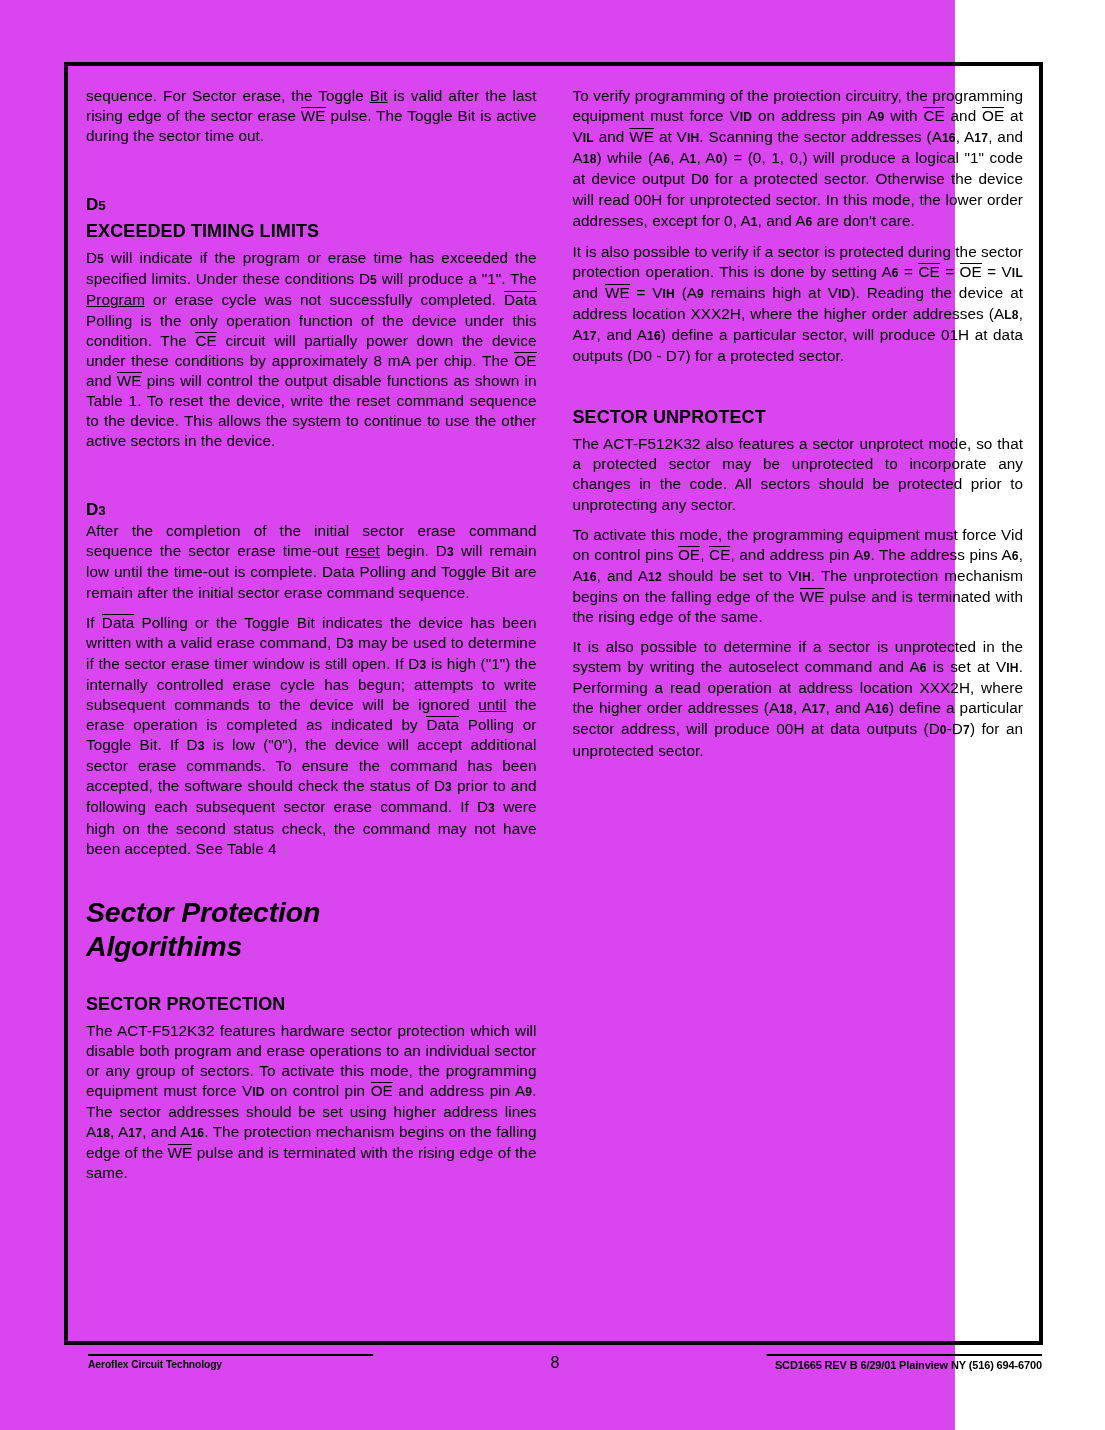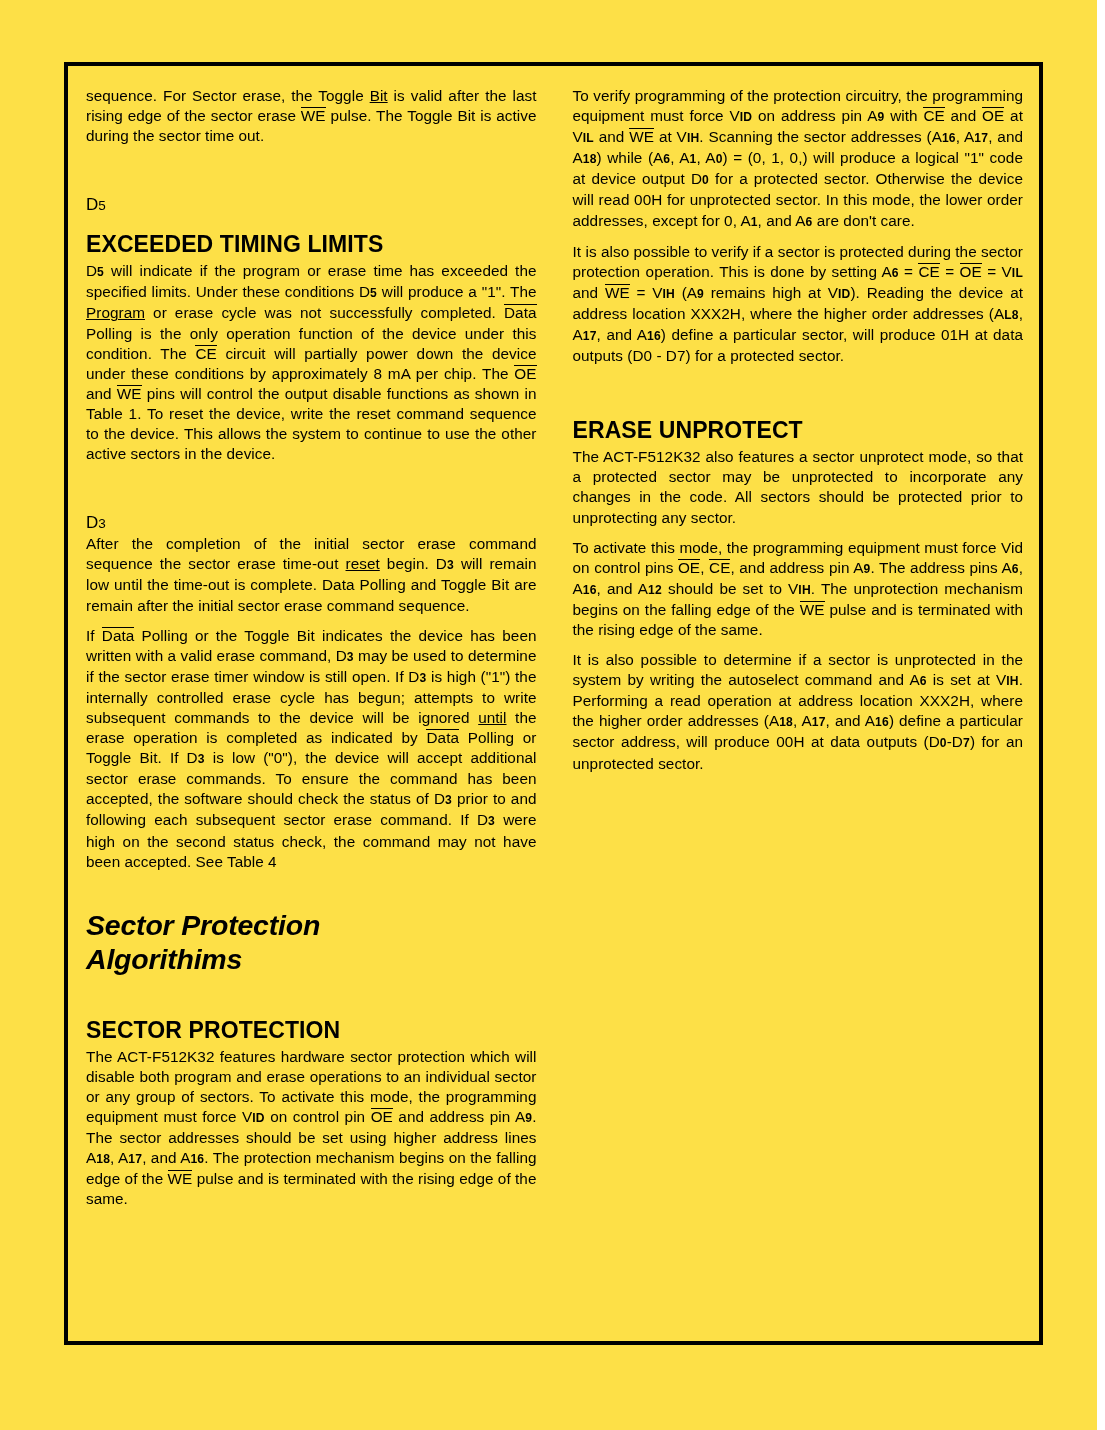--- a/index.html
+++ b/index.html
@@ -12,23 +12,23 @@
     height: 1430px;
     font-family: "Liberation Sans", sans-serif;
     color: #000000;
     position: relative;
     overflow: hidden;
   }
 
   .page {
     position: absolute;
     left: 0; top: 0;
-    width: 1097px;
+    width: 955px;
     height: 1430px;
-    background: #fde047;
+    background: #d946ef;
   }
 
   
   .page-frame {
     position: absolute;
     left: 64px;
     top: 62px;
     width: 979px;
     height: 1283px;
     border: 4px solid #000;
@@ -56,30 +56,30 @@
     text-justify: inter-word;
     hyphens: none;
   }
   p:last-child { margin-bottom: 0; }
 
   
   .para { letter-spacing: 0.05px; }
 
   .bit-label {
     font-size: 17px;
-    font-weight: normal;
+    font-weight: bold;
     margin: 0;
     line-height: 21px;
   }
   .bit-label .sub { font-size: 13.5px; }
 
   h2.sec-head {
-    font-size: 23px;
-    font-weight: bold;
-    margin: 17px 0 6px 0;
+    font-size: 18px;
+    font-weight: bold;
+    margin: 4px 0 6px 0;
     line-height: 22px;
     letter-spacing: 0.1px;
   }
 
   h1.big-head {
     font-size: 28.5px;
     font-weight: bold;
     font-style: italic;
     line-height: 34px;
     margin: 0;
@@ -192,25 +192,30 @@
     </div>
 
     <div class="col">
 
       <p class="para"><span>To verify programming of the protection circuitry, the programming equipment must force V</span><span class="sc">ID</span><span> on address pin A</span><span class="sc">9</span><span> with </span><span class="ovl">CE</span><span> and </span><span class="ovl">OE</span><span> at V</span><span class="sc">IL</span><span> and </span><span class="ovl">WE</span><span> at V</span><span class="sc">IH</span><span>. Scanning the sector addresses (A</span><span class="sc">16</span><span>, A</span><span class="sc">17</span><span>, and A</span><span class="sc">18</span><span>) while (A</span><span class="sc">6</span><span>, A</span><span class="sc">1</span><span>, A</span><span class="sc">0</span><span>) = (0, 1, 0,) will produce a logical "1" code at device output D</span><span class="sc">0</span><span> for a protected sector. Otherwise the device will read 00H for unprotected sector. In this mode, the lower order addresses, except for 0, A</span><span class="sc">1</span><span>, and A</span><span class="sc">6</span><span> are don't care.</span></p>
 
       <p class="para"><span>It is also possible to verify if a sector is protected during the sector protection operation. This is done by setting A</span><span class="sc">6</span><span> = </span><span class="ovl">CE</span><span> = </span><span class="ovl">OE</span><span> = V</span><span class="sc">IL</span><span> and </span><span class="ovl">WE</span><span> = V</span><span class="sc">IH</span><span> (A</span><span class="sc">9</span><span> remains high at V</span><span class="sc">ID</span><span>). Reading the device at address location XXX2H, where the higher order addresses (A</span><span class="sc">L</span><span class="sc">8</span><span>, A</span><span class="sc">17</span><span>, and A</span><span class="sc">16</span><span>) define a particular sector, will produce 01H at data outputs (D0 - D7) for a protected sector.</span></p>
 
       <div class="spacer-md"></div>
 
-      <h2 class="sec-head">ERASE UNPROTECT</h2>
+      <h2 class="sec-head">SECTOR UNPROTECT</h2>
 
       <p class="para">The ACT-F512K32 also features a sector unprotect mode, so that a protected sector may be unprotected to incorporate any changes in the code.  All sectors should be protected prior to unprotecting any sector.</p>
 
       <p class="para"><span>To activate this mode, the programming equipment must force Vid on control pins </span><span class="ovl">OE</span><span>, </span><span class="ovl">CE</span><span>, and address pin A</span><span class="sc">9</span><span>. The address pins A</span><span class="sc">6</span><span>, A</span><span class="sc">16</span><span>, and A</span><span class="sc">12</span><span> should be set to V</span><span class="sc">IH</span><span>. The unprotection mechanism begins on the falling edge of the </span><span class="ovl">WE</span><span> pulse and is terminated with the rising edge of the same.</span></p>
 
       <p class="para"><span>It is also possible to determine if a sector is unprotected in the system by writing the autoselect command and A</span><span class="sc">6</span><span> is set at V</span><span class="sc">IH</span><span>. Performing a read operation at address location XXX2H, where the higher order addresses (A</span><span class="sc">18</span><span>, A</span><span class="sc">17</span><span>, and A</span><span class="sc">16</span><span>) define a particular sector address, will produce 00H at data outputs (D</span><span class="sc">0</span><span>-D</span><span class="sc">7</span><span>) for an unprotected sector.</span></p>
 
     </div>
   </div>
 
+  <div class="footer">
+    <div class="footer-left">Aeroflex Circuit Technology</div>
+    <div class="footer-center">8</div>
+    <div class="footer-right">SCD1665 REV B  6/29/01   Plainview NY (516) 694-6700</div>
+  </div>
 
 </div>
 
 </body></html>

